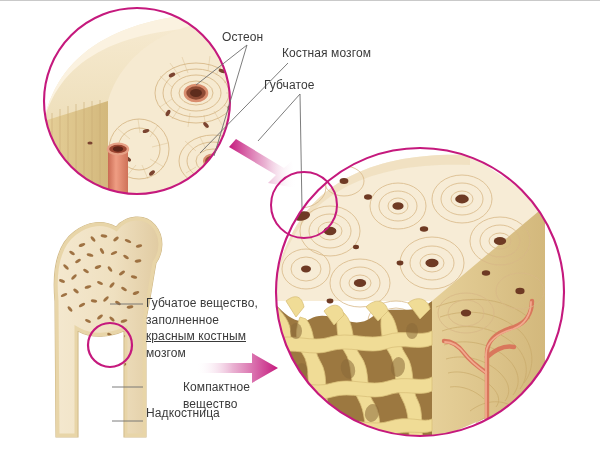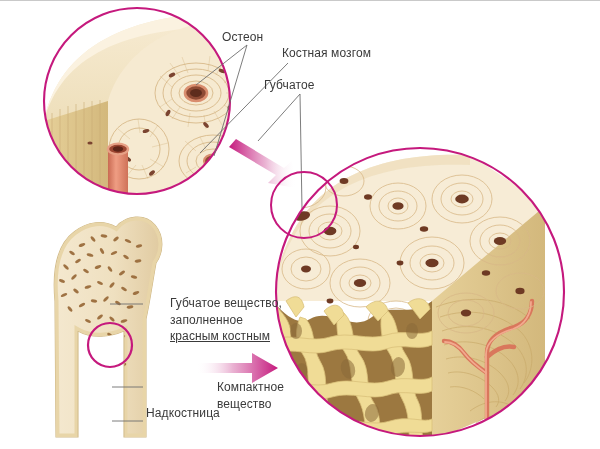--- a/index.html
+++ b/index.html
@@ -2,21 +2,21 @@
 <html><head>
 <meta charset="utf-8">
 <style>
   html,body{margin:0;padding:0;background:#fff;}
   body{width:600px;height:449px;overflow:hidden;
        font-family:"Liberation Sans","DejaVu Sans",sans-serif;}
   #stage{position:relative;width:600px;height:449px;background:#ffffff;
          border-top:1px solid #c9c9c9;box-sizing:border-box;}
   .lbl{position:absolute;color:#3a3a3a;font-size:12px;line-height:16.5px;
        white-space:pre;letter-spacing:.1px;}
-  .lbl.multi{white-space:normal;margin-left:24px;}
+  .lbl.multi{white-space:normal;}
   svg.layer{position:absolute;left:0;top:0;width:600px;height:449px;}
 </style>
 </head>
 <body>
 
 <div id="stage">
 
   <svg class="layer" viewBox="0 0 600 449">
     <defs>
 
@@ -387,22 +387,23 @@
   <div class="lbl" style="left:222px;top:28px;">Остеон</div>
 
   <div class="lbl" style="left:282px;top:44px;">Костная мозгом</div>
 
   <div class="lbl" style="left:264px;top:76px;">Губчатое</div>
 
   <div style="position:absolute;left:146px;top:294px;width:150px;">
     <div class="lbl multi" style="position:static;">Губчатое вещество,</div>
     <div class="lbl multi" style="position:static;">заполненное</div>
     <div class="lbl multi" style="position:static;text-decoration:underline;">красным костным</div>
+    <div class="lbl multi" style="position:static;">мозгом</div>
   </div>
 
-  <div style="position:absolute;left:156px;top:378px;width:150px;padding-left:37px;">
+  <div style="position:absolute;left:146px;top:378px;width:150px;padding-left:37px;">
     <div class="lbl multi" style="position:static;">Компактное</div>
     <div class="lbl multi" style="position:static;">вещество</div>
   </div>
 
   <div class="lbl" style="left:146px;top:404px;">Надкостница</div>
 
 </div>
 
 </body></html>

